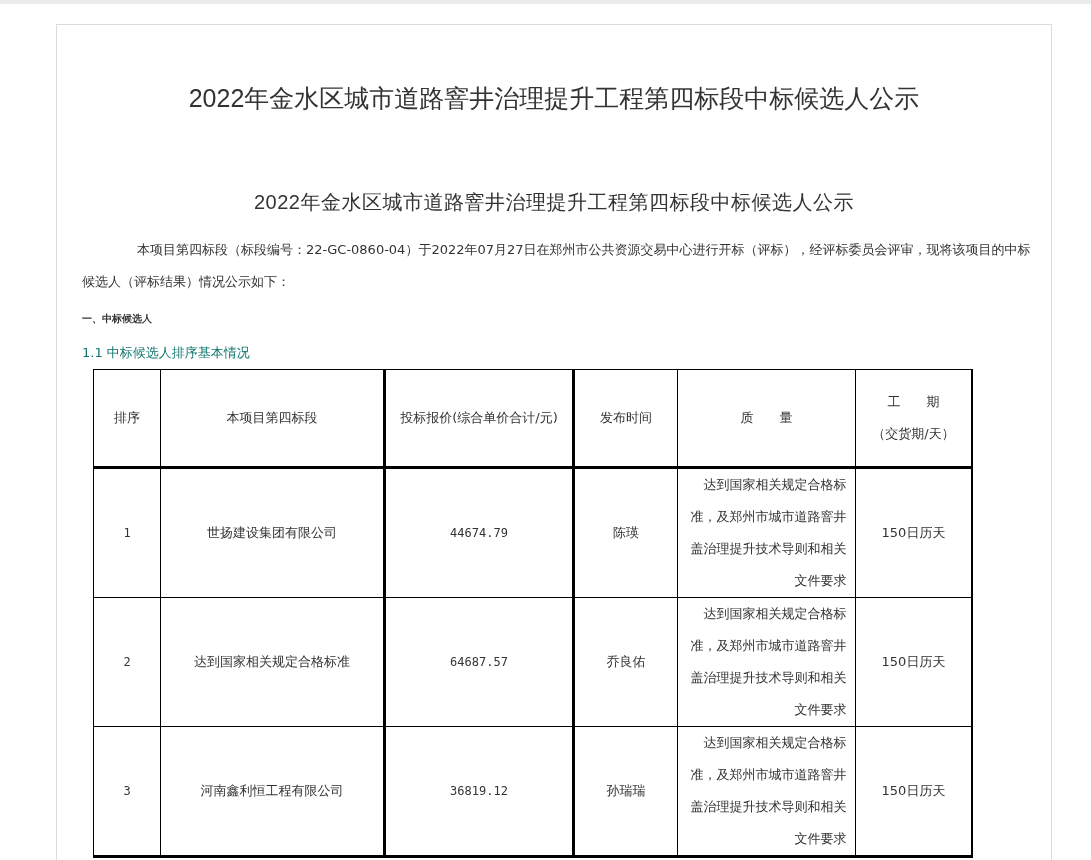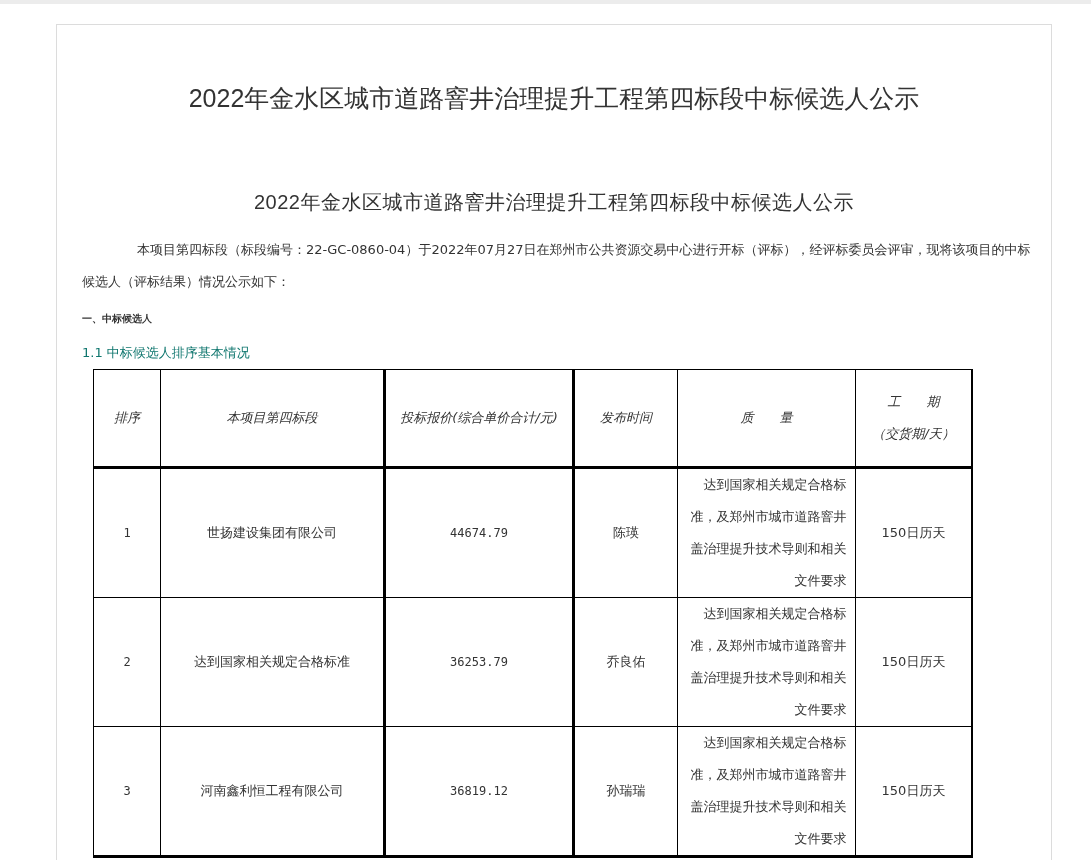--- a/index.html
+++ b/index.html
@@ -56,21 +56,21 @@
     border-collapse: collapse;
     font-family: "DejaVu Sans", sans-serif;
     font-size: 13px; color: #333;
   }
   table.results th, table.results td {
     border: 1px solid #000;
     text-align: center; vertical-align: middle;
     font-weight: normal; padding: 0;
     line-height: 32px;
   }
-  table.results thead th { border-bottom: 3px solid #000; height: 96px; font-style: italic; }
+  table.results thead th { border-bottom: 3px solid #000; height: 96px; }
   table.results tbody td { height: 128px; }
   table.results tbody tr:last-child td { border-bottom: 3px solid #000; }
   .col-rank  { width: 66px; }
   .col-name  { width: 222px; }
   .col-price { width: 186px; border-left: 3px solid #000 !important; border-right: 3px solid #000 !important; }
   .col-mgr   { width: 102px; }
   .col-qual  { width: 177px; }
   .col-period{ width: 115px; border-right: 2px solid #000 !important; }
   .mono { font-family: "DejaVu Sans Mono", monospace; font-size: 12px; }
   .qual-text { display: inline-block; width: 160px; text-align: right; line-height: 32px; }
@@ -109,21 +109,21 @@
         <td class="col-rank mono">1</td>
         <td class="col-name">世扬建设集团有限公司</td>
         <td class="col-price mono">44674.79</td>
         <td class="col-mgr">陈瑛</td>
         <td class="col-qual"><span class="qual-text">达到国家相关规定合格标准，及郑州市城市道路窨井盖治理提升技术导则和相关文件要求</span></td>
         <td class="col-period">150日历天</td>
       </tr>
       <tr>
         <td class="col-rank mono">2</td>
         <td class="col-name">达到国家相关规定合格标准</td>
-        <td class="col-price mono">36253.79</td>
+        <td class="col-price mono">64687.57</td>
         <td class="col-mgr">乔良佑</td>
         <td class="col-qual"><span class="qual-text">达到国家相关规定合格标准，及郑州市城市道路窨井盖治理提升技术导则和相关文件要求</span></td>
         <td class="col-period">150日历天</td>
       </tr>
       <tr>
         <td class="col-rank mono">3</td>
         <td class="col-name">河南鑫利恒工程有限公司</td>
         <td class="col-price mono">36819.12</td>
         <td class="col-mgr">孙瑞瑞</td>
         <td class="col-qual"><span class="qual-text">达到国家相关规定合格标准，及郑州市城市道路窨井盖治理提升技术导则和相关文件要求</span></td>

